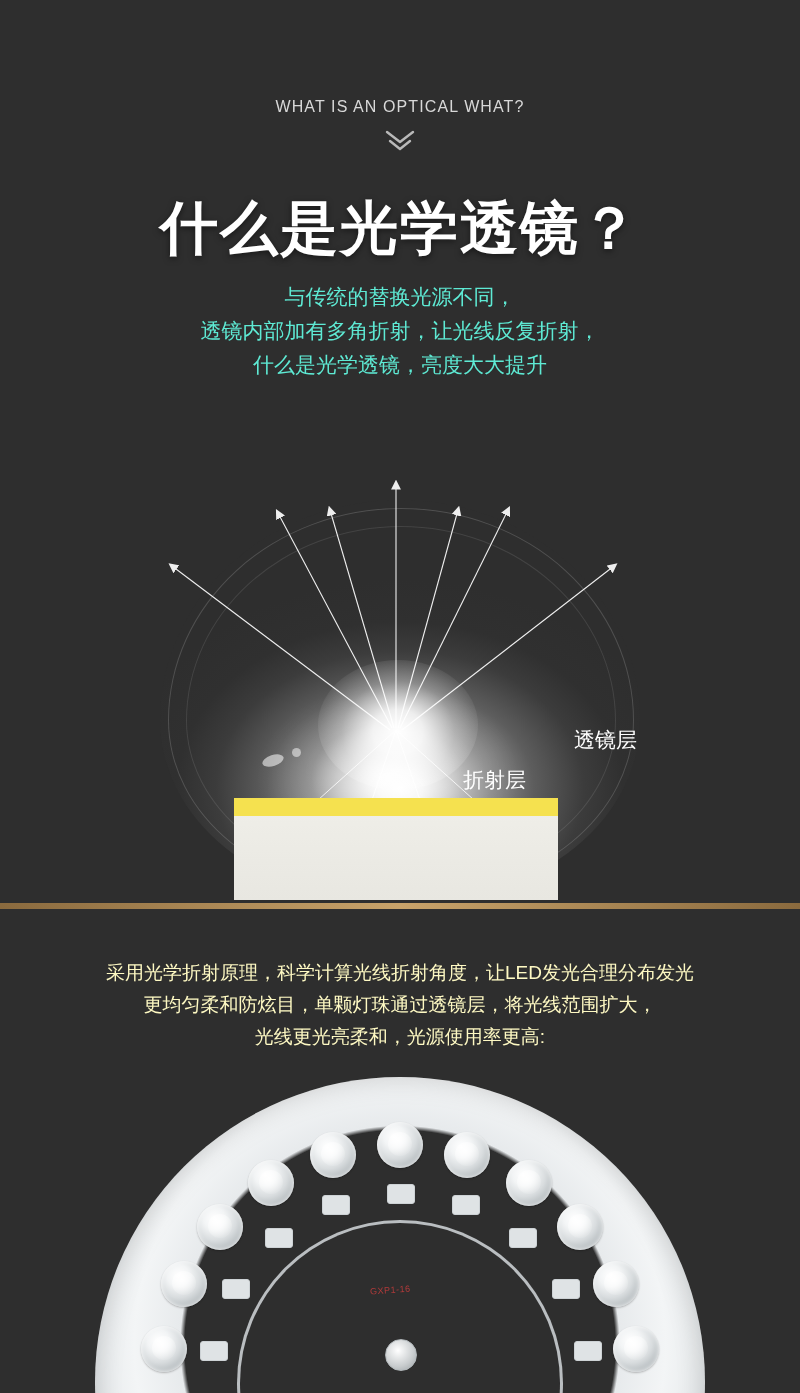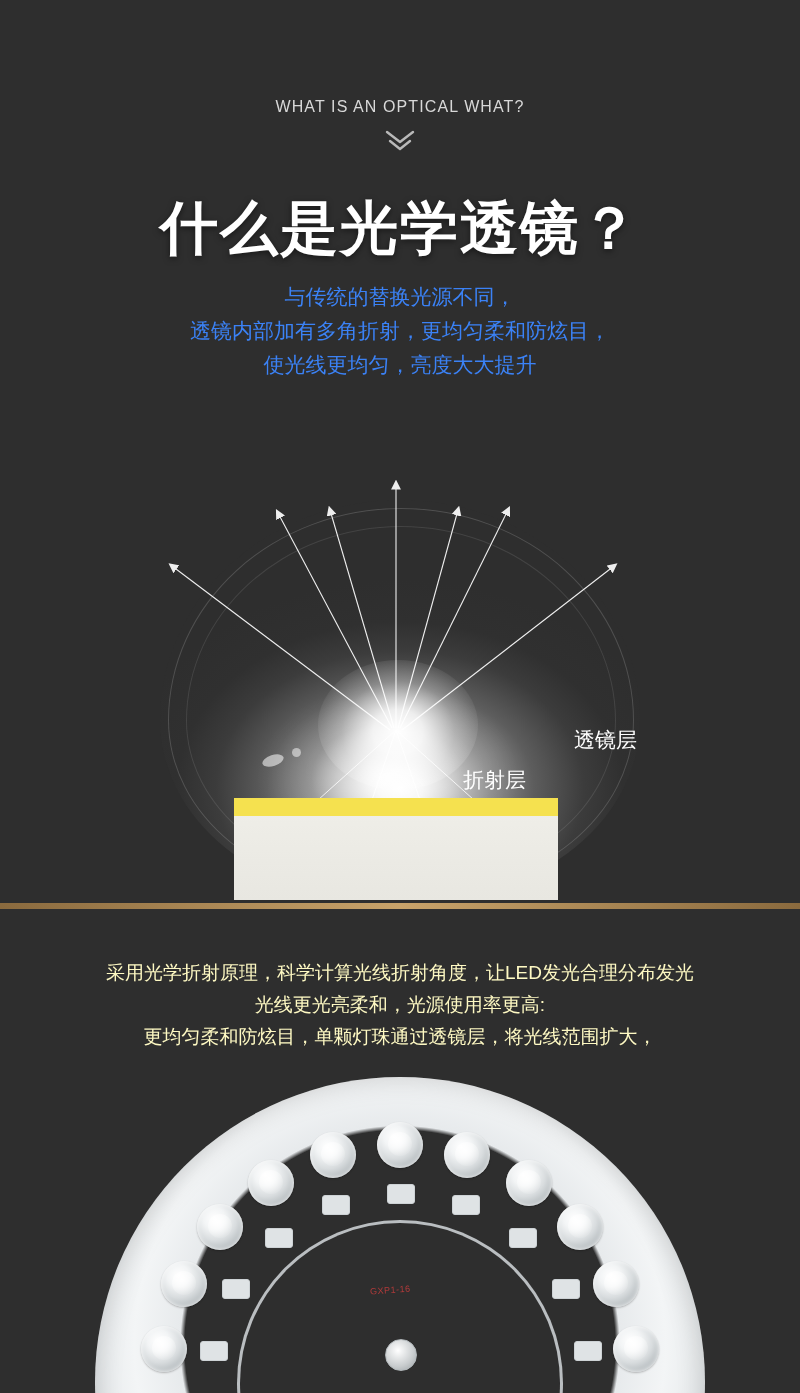--- a/index.html
+++ b/index.html
@@ -63,21 +63,21 @@
   }
 
   .subcopy {
     position: absolute;
     top: 280px;
     left: 0;
     width: 100%;
     text-align: center;
     font-size: 21px;
     line-height: 34px;
-    color: #3b82f6;
+    color: #5eead4;
     font-weight: 400;
   }
   .subcopy div { white-space: nowrap; }
 
   
   .diagram {
     position: absolute;
     left: 0;
     top: 470px;
     width: 800px;
@@ -329,22 +329,22 @@
     <svg width="34" height="26" viewBox="0 0 34 26" aria-hidden="true">
       <path d="M4 4 L17 14 L30 4" fill="none" stroke="#b9b9b9" stroke-width="2.4" stroke-linecap="round" stroke-linejoin="round"></path>
       <path d="M7 13 L17 21 L27 13" fill="none" stroke="#b9b9b9" stroke-width="2.4" stroke-linecap="round" stroke-linejoin="round"></path>
     </svg>
   </div>
 
   <div class="headline">什么是光学透镜？</div>
 
   <div class="subcopy">
     <div>与传统的替换光源不同，</div>
-    <div>透镜内部加有多角折射，更均匀柔和防炫目，</div>
-    <div>使光线更均匀，亮度大大提升</div>
+    <div>透镜内部加有多角折射，让光线反复折射，</div>
+    <div>什么是光学透镜，亮度大大提升</div>
   </div>
 
   <div class="diagram">
     <div class="dome-outer"></div>
     <div class="dome-ring"></div>
     <div class="dome-ring2"></div>
     <div class="dome-sheen"></div>
     <div class="hotspot"></div>
     <div class="speck-a"></div>
     <div class="speck-b"></div>
@@ -378,22 +378,22 @@
     <div class="lbl-lens">透镜层</div>
     <div class="lbl-refract">折射层</div>
   </div>
 </div>
 
 <div class="divider"></div>
 
 <div class="section-bottom">
   <div class="body-copy">
     <div>采用光学折射原理，科学计算光线折射角度，让LED发光合理分布发光</div>
+    <div>更均匀柔和防炫目，单颗灯珠通过透镜层，将光线范围扩大，</div>
     <div>光线更光亮柔和，光源使用率更高:</div>
-    <div>更均匀柔和防炫目，单颗灯珠通过透镜层，将光线范围扩大，</div>
   </div>
 
   <div class="ring-wrap">
     <div class="ring-outer"></div>
     <div class="ring-inner-hole"></div>
     <div class="ring-brand">GXP1-16</div>
     <div class="ring-center-dot"></div>
     <div id="ring-lenses">
         <div class="lens-dot" style="left: 350px; top: 68px;"></div>
         <div class="lens-dot" style="left: 417.052px; top: 77.6407px;"></div>

